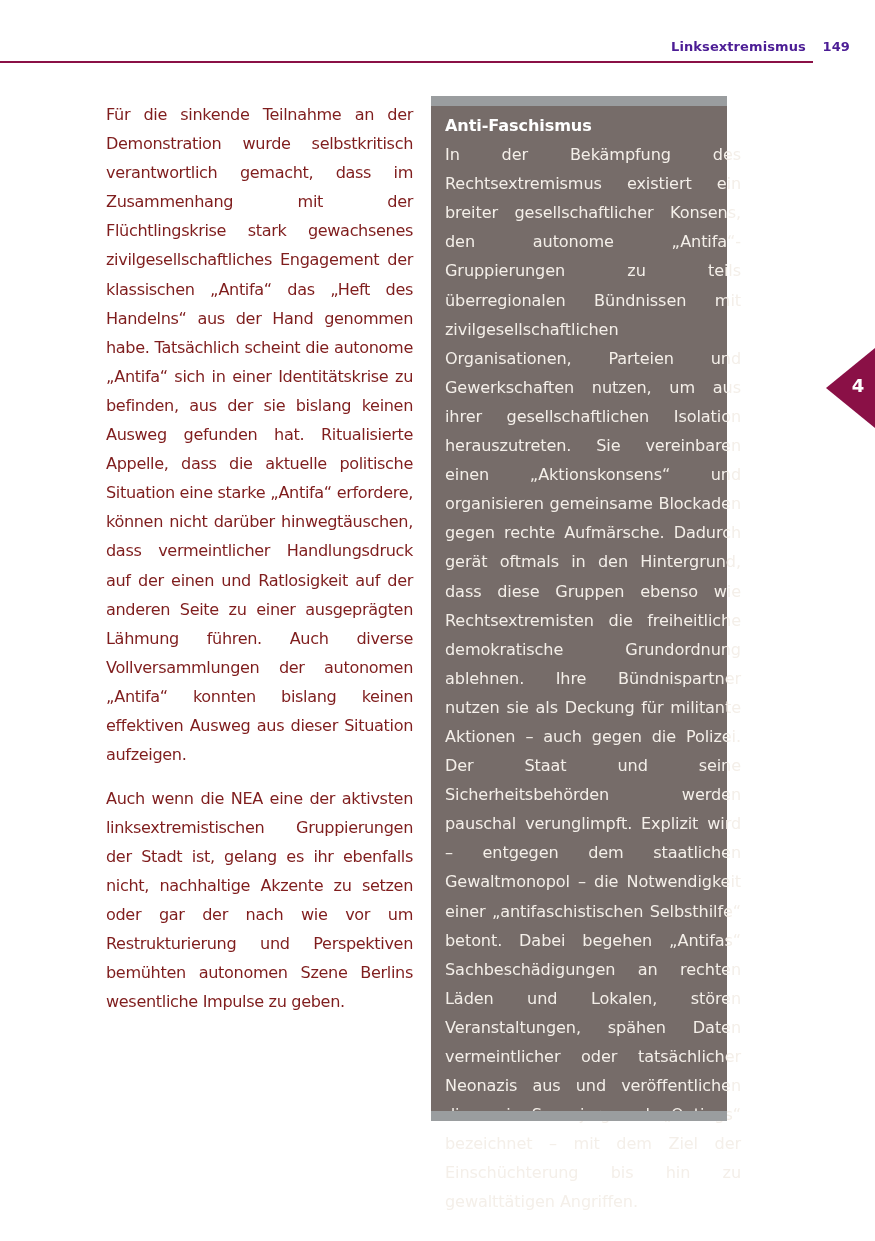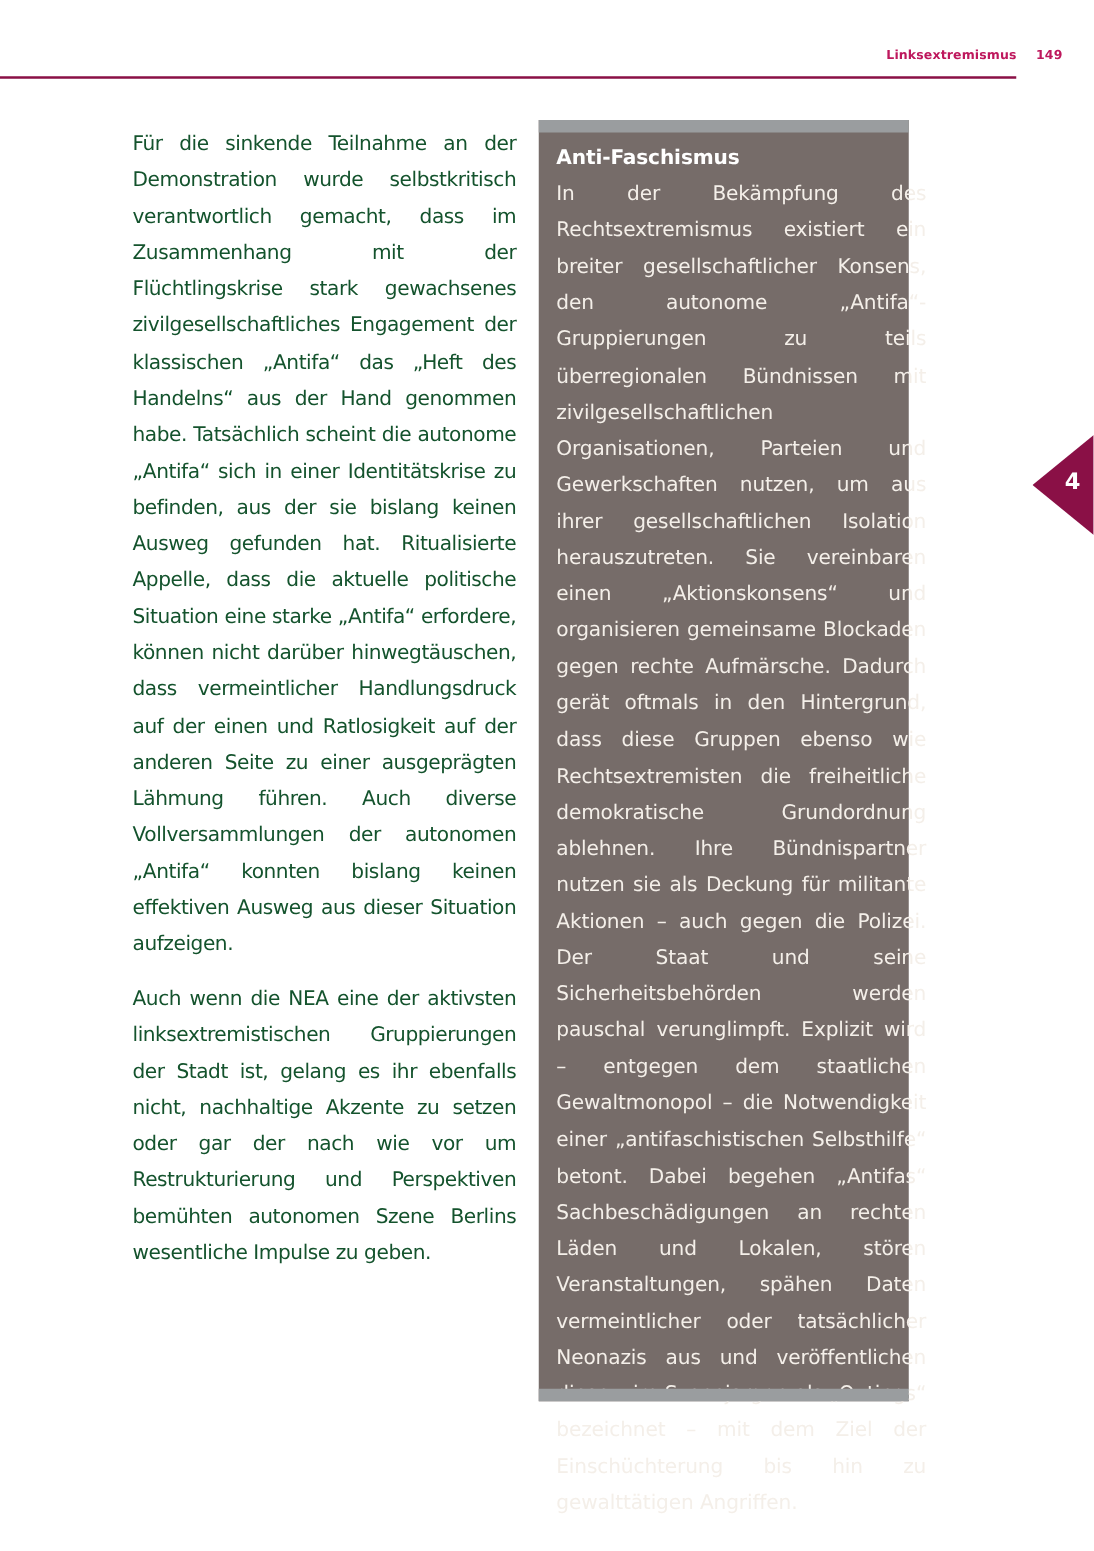--- a/index.html
+++ b/index.html
@@ -7,35 +7,35 @@
     width:875px; height:1241px; position:relative; overflow:hidden;
     background:#ffffff;
     font-family:"DejaVu Sans", sans-serif;
   }
   .header-rule {
     position:absolute; left:0; top:61px; width:813px; height:2px; background:#8a1046;
   }
   .running-head {
     position:absolute; top:39px; right:25px;
     font-family:"DejaVu Sans", sans-serif; font-weight:bold;
-    font-size:10px; color:#be185d; letter-spacing:0.1px;
+    font-size:13px; color:#4c1d95; letter-spacing:0.1px;
     white-space:nowrap;
   }
   .running-head .title { margin-right:12px; }
   .chapter-tab {
     position:absolute; left:826px; top:348px; width:49px; height:80px;
   }
   .chapter-tab svg { position:absolute; left:0; top:0; }
   .chapter-tab .num {
     position:absolute; left:22px; top:27px; width:20px; text-align:center;
     color:#ffffff; font-weight:bold; font-size:18px; font-family:"DejaVu Sans", sans-serif;
   }
   .col-left {
     position:absolute; left:106px; top:100px; width:307px;
-    font-size:16.1px; line-height:29.1px; color:#14532d;
+    font-size:16.1px; line-height:29.1px; color:#7f1d1d;
     text-align:justify; letter-spacing:-0.35px; word-spacing:0px;
   }
   .col-left p { margin:0 0 14.6px 0; }
   .box {
     position:absolute; left:431px; top:96px; width:296px; height:1025px;
     background:#766c69;
   }
   .box .band-top, .box .band-bottom {
     position:absolute; left:0; width:100%; height:10px; background:#9a9d9f;
   }

